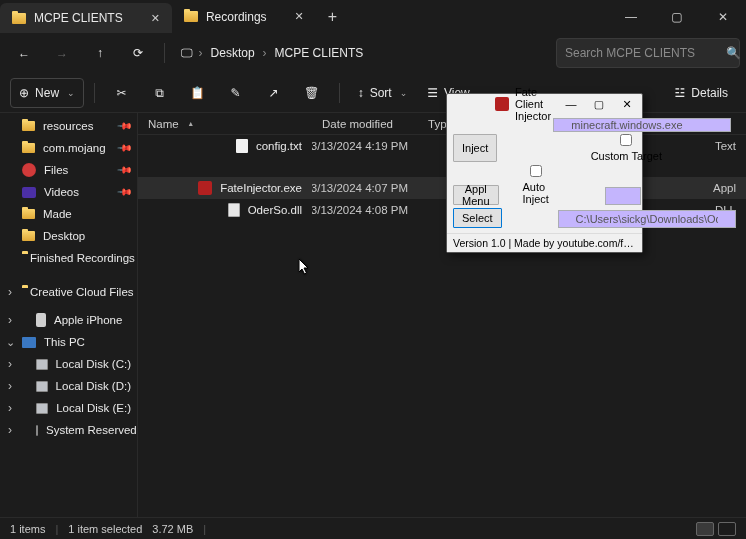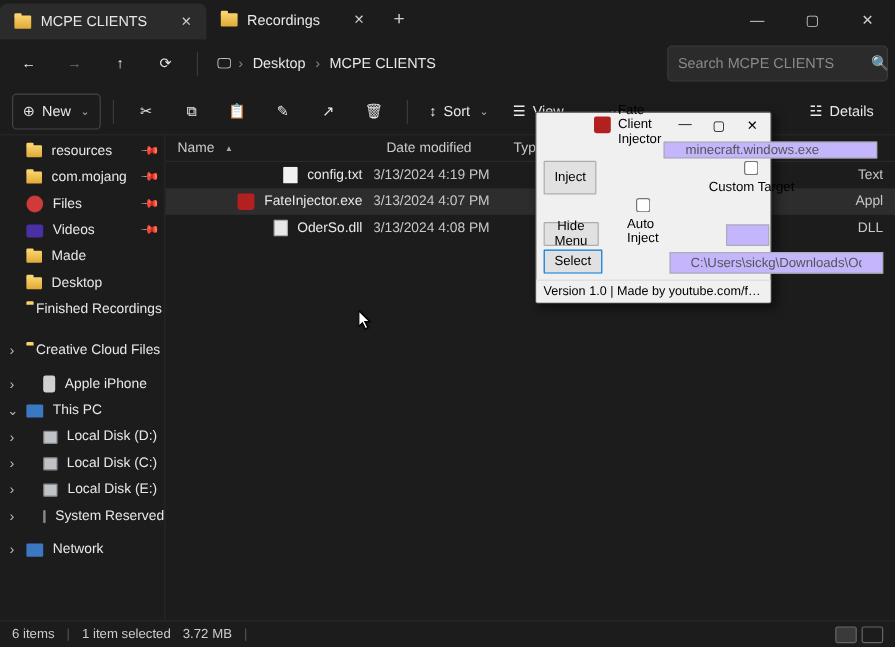--- a/index.html
+++ b/index.html
@@ -52,21 +52,21 @@
 .phone-ic{width:10px;height:14px;background:#d0d0d0;border-radius:2px;}
 
 .filepane { flex: 1; background: #1c1c1c; position: relative; }
 .headerrow { display: flex; align-items: center; height: 22px; color: #ccc; font-size: 11.5px; border-bottom: 1px solid #2a2a2a;}
 .headerrow .col { padding: 0 10px; display:flex; align-items:center; gap:6px;}
 .col-name { width: 174px; }
 .col-date { width: 106px; }
 .col-type { flex: 1; }
 .sort-ind { font-size: 8px; color: #aaa; margin-left: 4px; }
 .filerow { display: flex; align-items: center; height: 22px; font-size: 11.5px; color: #e8e8e8; }
-.filerow.selected { background: #2d2d2d; }
+.filerow.selected { background: #2d2d2d; margin-top: 20px; }
 .filerow .col { padding: 0 10px; display:flex; align-items:center; gap:8px; overflow:hidden; white-space:nowrap;justify-content:flex-end;}
 .filerow .col-date, .filerow .col-type { color: #c8c8c8; }
 .exe-ic{width:14px;height:14px;background:#b32020;border-radius:2px;}
 .txt-ic{width:12px;height:14px;background:#f2f2f2;border-radius:1px;}
 .dll-ic{width:12px;height:14px;background:#e8e8e8;border:1px solid #aaa;border-radius:1px;}
 
 .cursor { position: absolute; left: 161px; top: 146px; width: 12px; height: 16px; pointer-events: none; }
 .cursor svg { filter: drop-shadow(0 0 1px #000); }
 
 .statusbar { position: absolute; bottom: 0; left: 0; right: 0; height: 22px; background: #1c1c1c; border-top: 1px solid #2a2a2a; display: flex; align-items: center; padding: 0 10px; gap: 10px; font-size: 11px; color: #ccc; }
@@ -207,39 +207,35 @@
     <div class="sb-item lvl2 chev">
         <span class="phone-ic"></span>
         <span>Apple iPhone</span>
       </div>
     <div class="sb-item exp">
         <span class="pc-ic"></span>
         <span>This PC</span>
       </div>
     <div class="sb-item lvl2 chev">
         <span class="disk-ic"></span>
+        <span>Local Disk (C:)</span>
+      </div>
+    <div class="sb-item lvl2 chev">
+        <span class="disk-ic"></span>
         <span>Local Disk (D:)</span>
-      </div>
-    <div class="sb-item lvl2 chev">
-        <span class="disk-ic"></span>
-        <span>Local Disk (C:)</span>
       </div>
     <div class="sb-item lvl2 chev">
         <span class="disk-ic"></span>
         <span>Local Disk (E:)</span>
       </div>
     <div class="sb-item lvl2 chev">
         <span class="disk-ic"></span>
         <span>System Reserved (F</span>
       </div>
     <div class="sb-spacer" style="height:6px"></div>
-    <div class="sb-item chev">
-        <span class="net-ic"></span>
-        <span>Network</span>
-      </div>
   </div>
 
   <div class="filepane">
     <div class="headerrow">
       <div class="col col-name">
           <span>Name</span>
           <span class="sort-ind">▴</span>
         </div>
       <div class="col col-date">
           <span>Date modified</span>
@@ -275,21 +271,21 @@
 
     <div class="cursor">
       <svg width="12" height="18" viewBox="0 0 12 18">
           <path d="M0 0 L0 13 L3 10 L5.5 15 L7.5 14 L5 9 L9 9 Z" fill="#fff" stroke="#000" stroke-width="1"></path>
         </svg>
     </div>
   </div>
 </div>
 
 <div class="statusbar">
-  <span>6 items</span>
+  <span>1 items</span>
   <span class="vsep">|</span>
   <span>1 item selected</span>
   <span>3.72 MB</span>
   <span class="vsep">|</span>
   <div class="right">
     <div class="viewic active"></div>
     <div class="viewic"></div>
   </div>
 </div>
 
@@ -306,21 +302,21 @@
       <button class="dlg-btn inject" style="height:28px">Inject</button>
       <div style="flex:1;display:flex;flex-direction:column;gap:2px">
         <input class="dlg-input" value="minecraft.windows.exe" style="">
         <label class="chk">
             <input type="checkbox" style="">
             <span>Custom Target</span>
           </label>
       </div>
     </div>
     <div class="dlg-row">
-      <button class="dlg-btn" style="width:58px">Hide Menu</button>
+      <button class="dlg-btn" style="width:58px">Appl Menu</button>
       <label class="chk" style="flex:1">
           <input type="checkbox" style="">
           <span>Auto Inject</span>
         </label>
       <input class="dlg-input small-inp" value="5" style="">
     </div>
     <div class="dlg-row">
       <button class="dlg-btn" style="width:58px;border-color:#0078d7">Select</button>
       <input class="dlg-input" value="C:\Users\sickg\Downloads\OderSo.dl" style="">
     </div>

